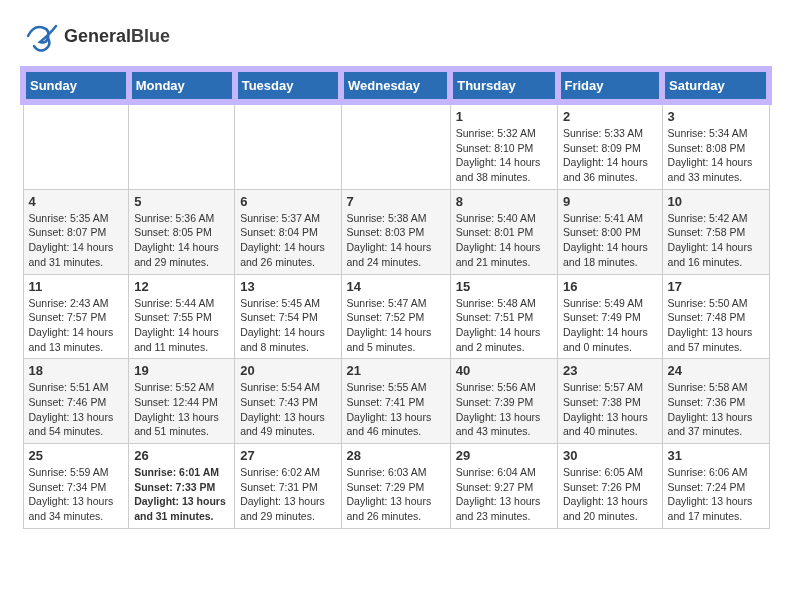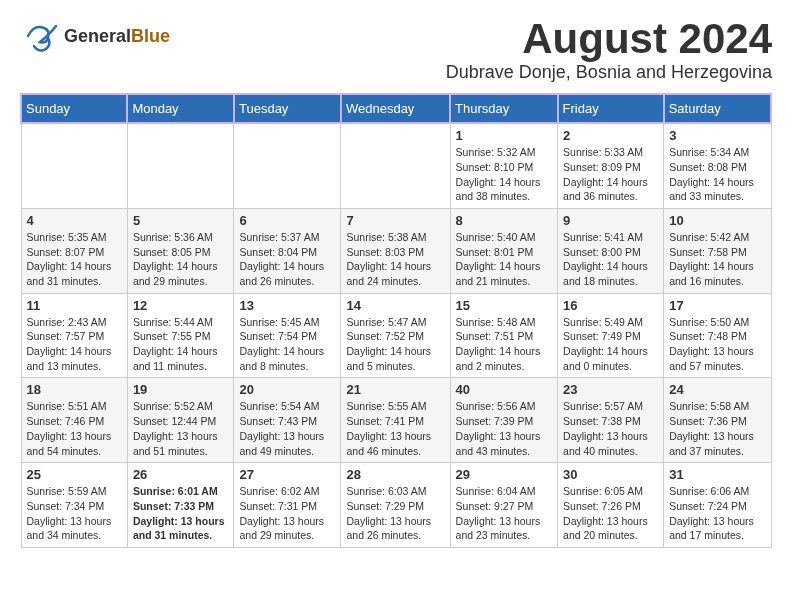--- a/index.html
+++ b/index.html
@@ -44,22 +44,22 @@
       width: 100%;
       border-collapse: collapse;
       font-size: 11px;
     }
     .calendar-table th {
       background-color: #2a6db5;
       color: #fff;
       padding: 6px 4px;
       text-align: left;
       font-size: 13px;
-      font-weight: normal;
-      border: 2px solid #c4b5fd;
+      font-weight: bold;
+      border: 6px solid #c4b5fd;
     }
     .calendar-table td {
       border: 1px solid #ccc;
       vertical-align: top;
       padding: 4px 5px;
       width: 113px;
       min-height: 80px;
       background: #fff;
     }
     .calendar-table tr:nth-child(even) td {
@@ -95,28 +95,24 @@
     <div class="logo-brand">
       <div style="position:relative; width:40px; height:40px;">
         <svg width="40" height="40" viewBox="0 0 40 40">
           <rect x="0" y="0" width="40" height="40" fill="#fff"></rect>
           <path d="M8 20 Q14 8 24 12 Q30 14 28 22 Q26 28 20 26 Q30 18 36 10" stroke="#2a6db5" stroke-width="2.5" fill="none" stroke-linecap="round"></path>
           <path d="M28 22 Q32 30 24 34 Q18 36 14 30" stroke="#2a6db5" stroke-width="2.5" fill="none" stroke-linecap="round"></path>
         </svg>
       </div>
       <div>
         <div style="font-size:18px; font-weight:bold; line-height:1;">
-          <span style="color:#333;">General</span><span style="color:#a16207;text-align:right;">Blue</span>
+          <span style="color:#333;">General</span><span style="color:#404040;text-align:right;">Blue</span>
         </div>
       </div>
     </div>
-  </div>
-  <div class="title-area">
-    <div class="month-title">August 2024</div>
-    <div class="location-title">Dubrave Donje, Bosnia and Herzegovina</div>
   </div>
 </div>
 
 <table class="calendar-table">
   <thead>
     <tr>
     <th>Sunday</th>
         <th>Monday</th>
         <th>Tuesday</th>
         <th>Wednesday</th>

